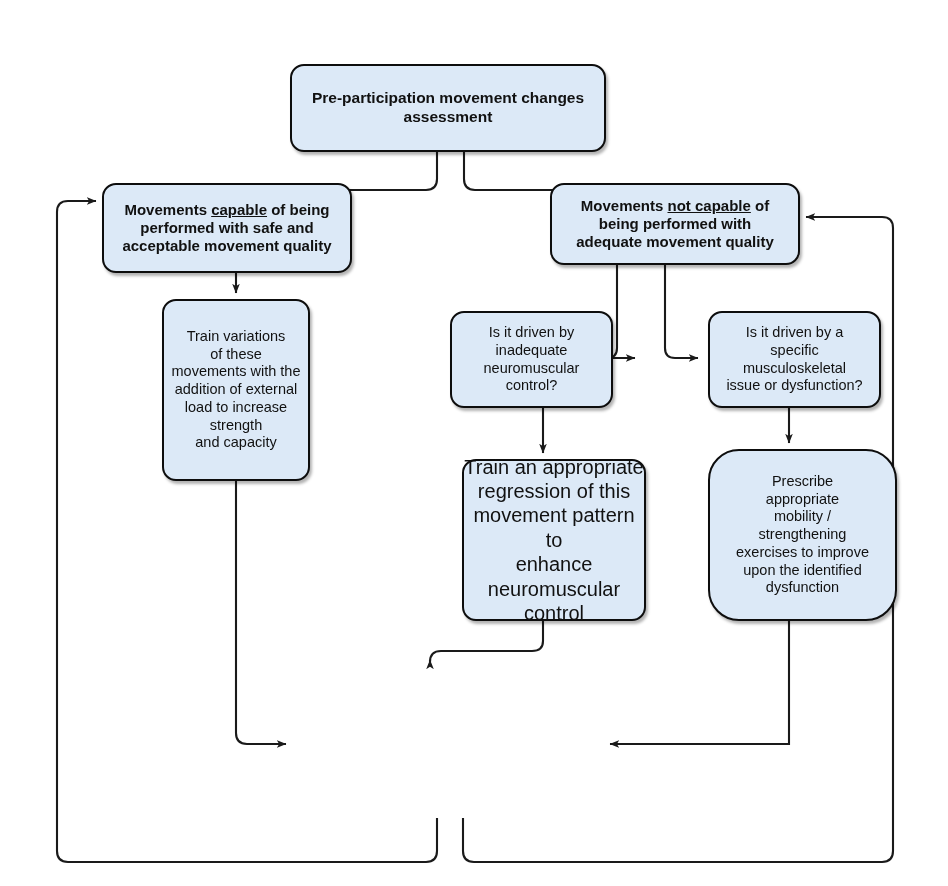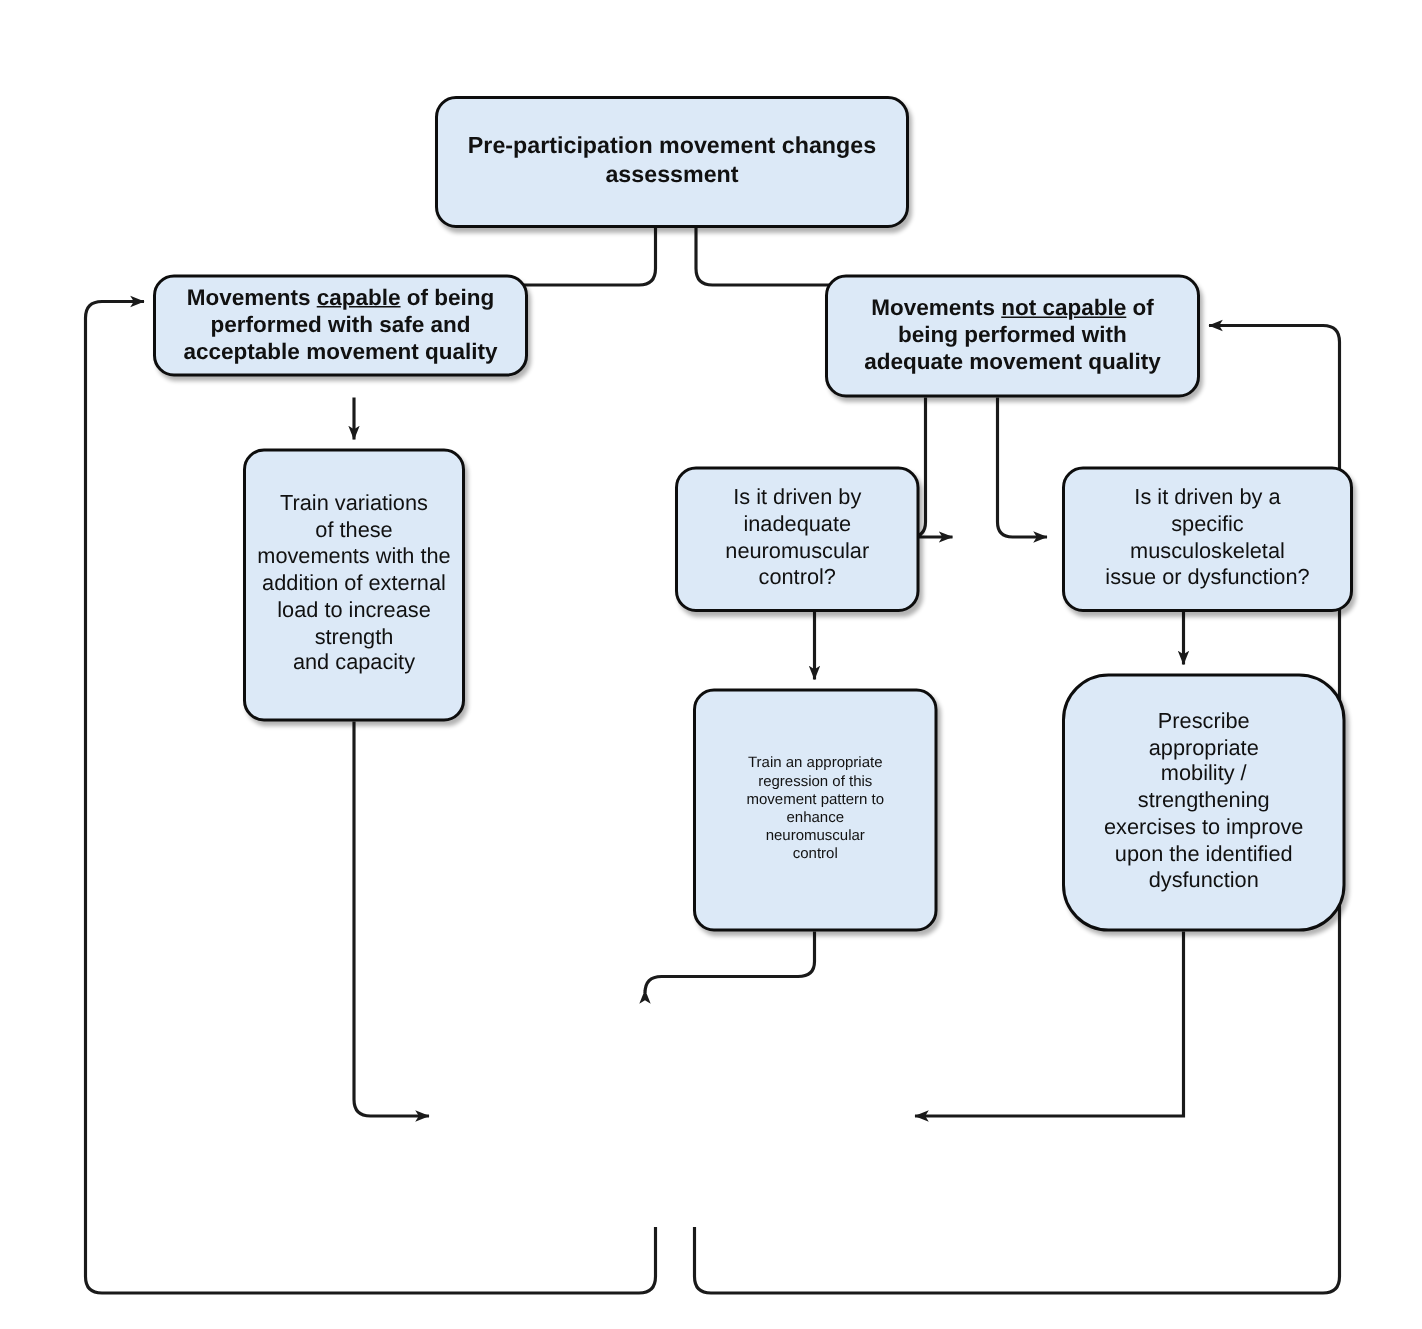--- a/index.html
+++ b/index.html
@@ -39,26 +39,26 @@
     z-index: 2;
   }
   .node .txt {
     display: block;
     width: 100%;
     white-space: pre-line;
     line-height: 1.22;
   }
   .bold .txt { font-weight: bold; }
   .n-top { left: 290px; top: 64px; width: 316px; height: 88px; font-size: 15.5px; }
-  .n-capable { left: 102px; top: 183px; width: 250px; height: 68px; font-size: 15px; }
+  .n-capable { left: 102px; top: 183px; width: 250px; height: 90px; font-size: 15px; }
   .n-notcapable { left: 550px; top: 183px; width: 250px; height: 82px; font-size: 15px; }
   .n-trainvar { left: 162px; top: 299px; width: 148px; height: 182px; font-size: 14.5px; }
   .n-q1 { left: 450px; top: 311px; width: 163px; height: 97px; font-size: 14.5px; }
-  .n-q2 { left: 708px; top: 311px; width: 194px; height: 97px; font-size: 14.5px; }
-  .n-regress { left: 462px; top: 459px; width: 163px; height: 162px; font-size: 10px; }
+  .n-q2 { left: 708px; top: 311px; width: 173px; height: 97px; font-size: 14.5px; }
+  .n-regress { left: 462px; top: 459px; width: 184px; height: 162px; font-size: 20px; }
   .n-prescribe { left: 708px; top: 449px; width: 189px; height: 172px; font-size: 14.5px; border-radius: 31px; }
   .n-post { left: 292px; top: 666px; width: 312px; height: 152px; font-size: 14.5px; padding: 6px 8px; }
   .n-post .head { font-weight: bold; font-size: 15px; line-height: 1.22; white-space: pre-line; }
   .n-post .lineA { margin-top: 15px; line-height: 1.22; }
   .n-post .lineB { margin-top: 16px; line-height: 1.22; white-space: pre-line; }
   .u { text-decoration: underline; }
 </style>
 </head>
 <body>
 

